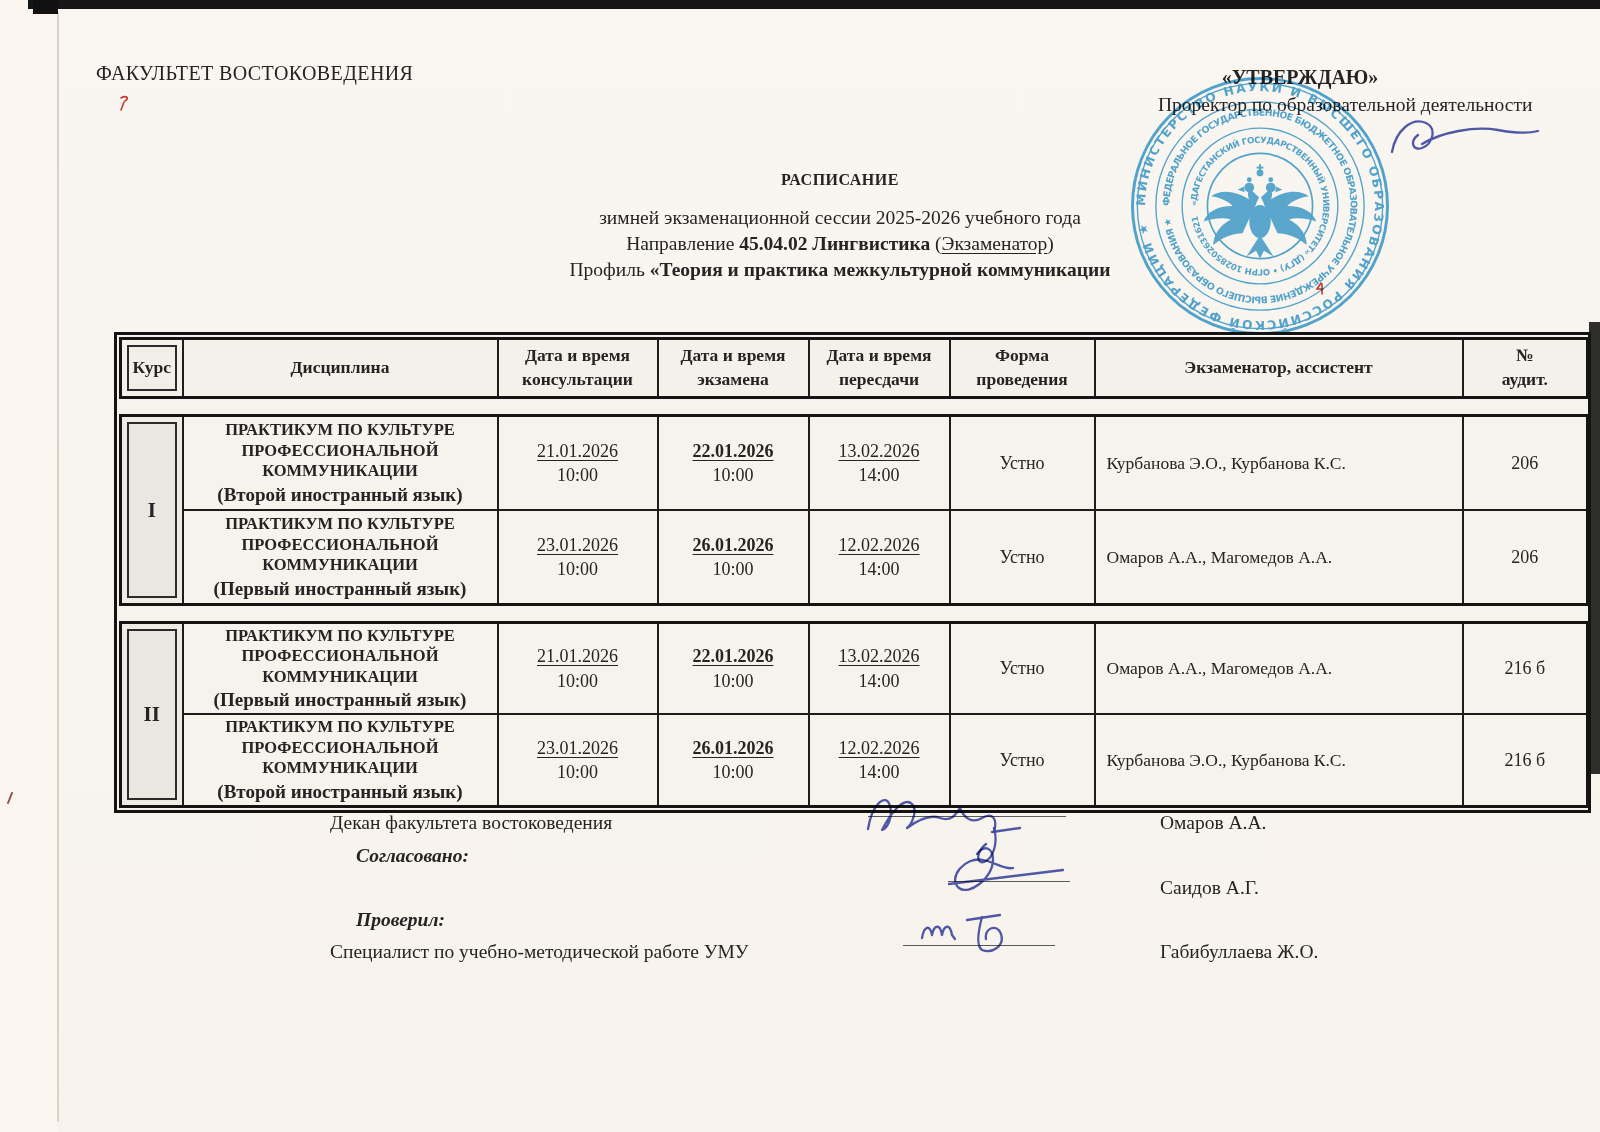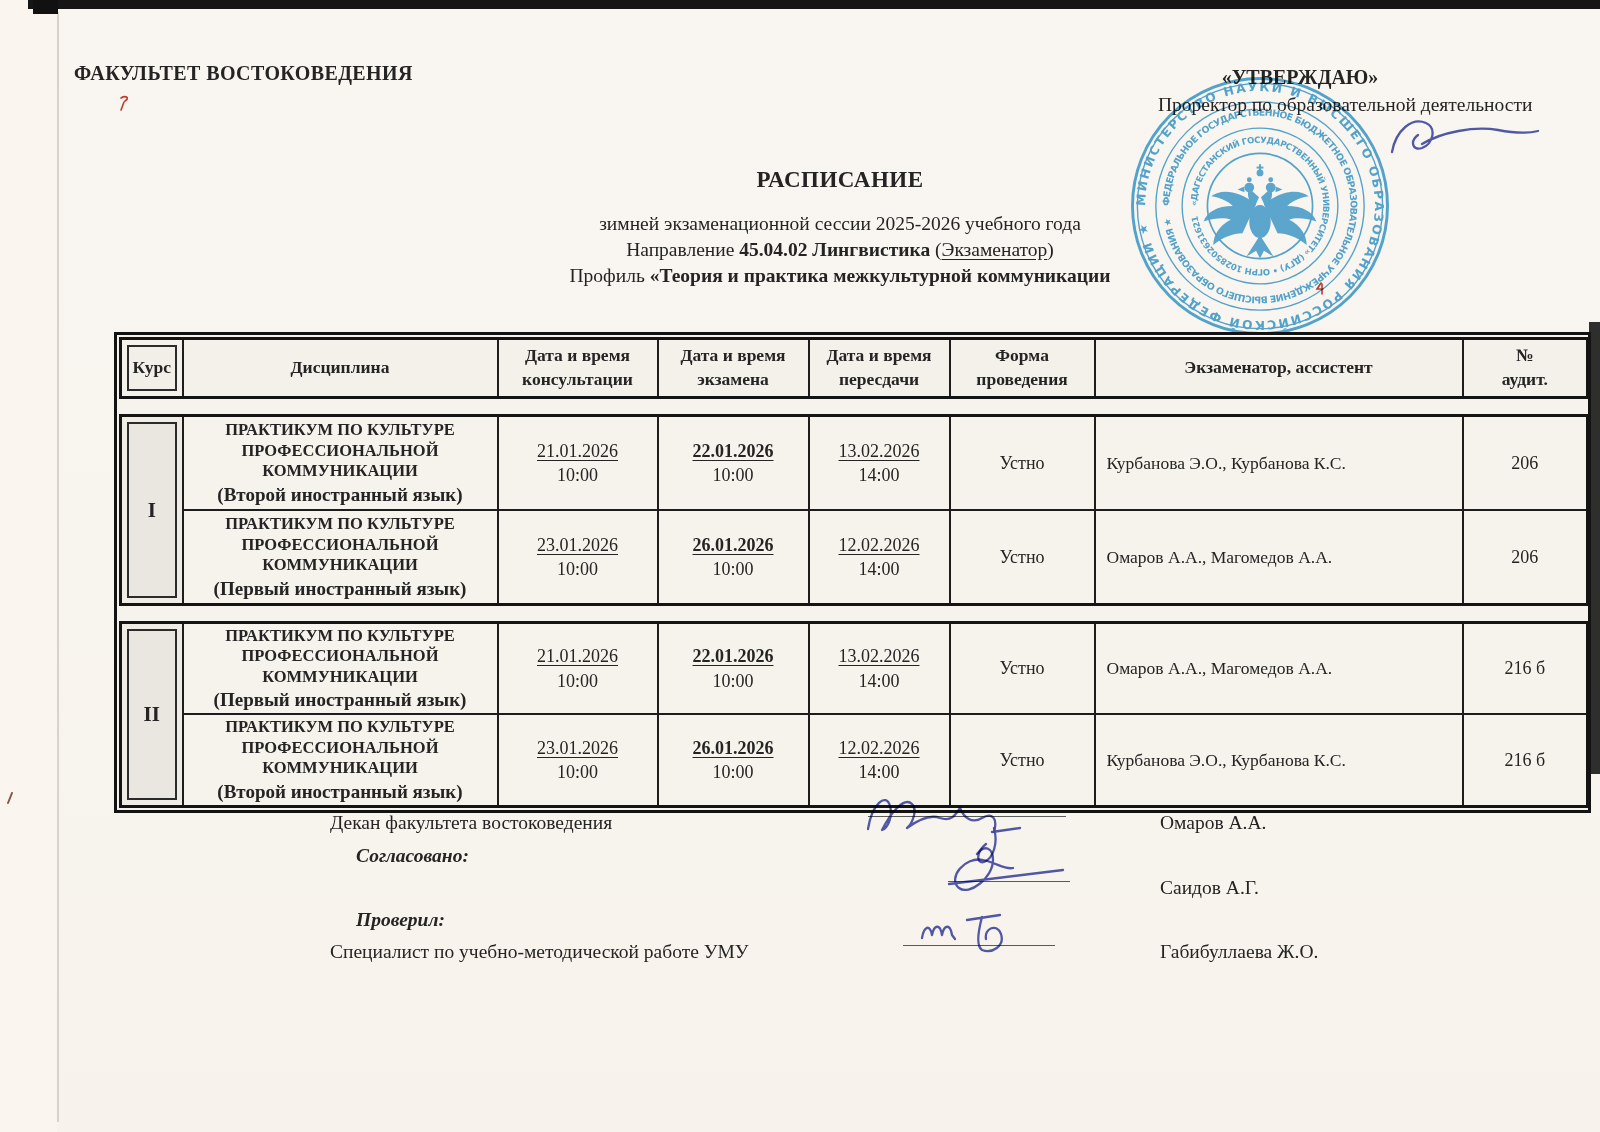--- a/index.html
+++ b/index.html
@@ -9,29 +9,29 @@
     font-family:"Liberation Serif","DejaVu Serif",serif; color:#242424;
   }
   
   .left-margin{position:absolute;left:0;top:0;width:57px;height:1132px;background:#fbf5ef;}
   .fold-line{position:absolute;left:57px;top:12px;width:2px;height:1110px;background:#d9d2ca;}
   .scan-topbar{position:absolute;left:28px;top:0;width:1572px;height:9px;background:#161616;}
   .scan-topbar-blob{position:absolute;left:33px;top:0;width:25px;height:14px;background:#111;}
   .scan-right-strip{position:absolute;left:1589px;top:322px;width:11px;height:452px;background:#1c1c1c;opacity:.92;}
   .pen-mark{position:absolute;}
   
-  .faculty{position:absolute;left:74px;top:62px;font-size:20px;font-weight:bold;letter-spacing:.4px;}
+  .faculty{position:absolute;left:96px;top:62px;font-size:20px;font-weight:normal;letter-spacing:.4px;}
   .approve-title{position:absolute;left:1180px;top:66px;width:240px;text-align:center;font-size:20px;font-weight:bold;}
   .approve-role{position:absolute;left:1158px;top:94px;width:520px;font-size:19.5px;white-space:nowrap;}
   .approve-sign-row{position:absolute;left:1208px;top:148px;font-size:19.5px;display:flex;align-items:flex-end;}
   .approve-sign-row .nm{margin-right:8px;}
   .sig-underline{display:inline-block;width:150px;border-bottom:1.6px solid #4a4a4a;height:22px;}
   
   .doc-title{position:absolute;left:280px;top:167px;width:1120px;text-align:center;font-size:19.5px;line-height:26px;}
-  .doc-title .t1{font-size:23px;font-weight:bold;letter-spacing:.5px;margin-bottom:18px;}
+  .doc-title .t1{font-size:16px;font-weight:bold;letter-spacing:.5px;margin-bottom:12px;}
   .doc-title b{font-weight:bold;}
   .ul{text-decoration:underline;text-underline-offset:3px;}
   .t5{font-weight:bold;font-style:italic;}
   
   .stamp{position:absolute;left:1114px;top:60px;width:292px;height:292px;mix-blend-mode:multiply;opacity:.82;pointer-events:none;}
   .stamp svg{width:100%;height:100%;}
   
   .sig{position:absolute;mix-blend-mode:multiply;}
   .sig path{fill:none;stroke:#3f49a8;stroke-width:2.3;stroke-linecap:round;stroke-linejoin:round;opacity:.9;}
   

